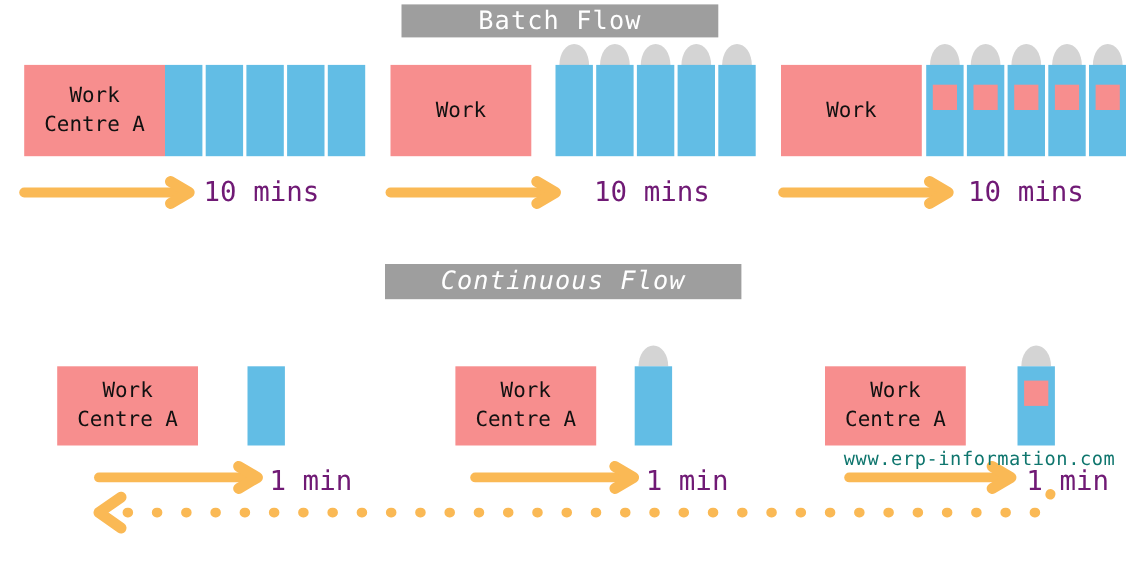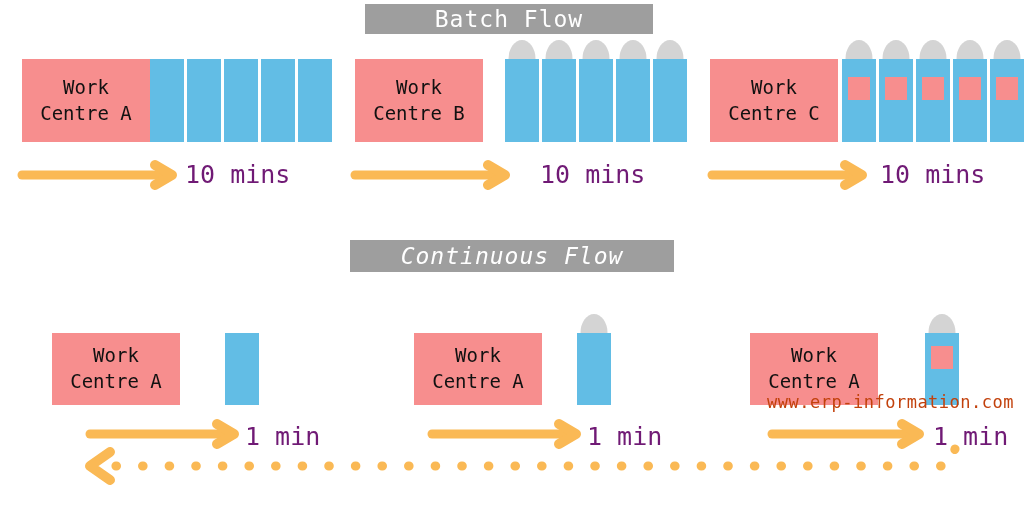--- a/index.html
+++ b/index.html
@@ -96,24 +96,24 @@
     left: 0; top: 0;
     width: 1024px;
     height: 512px;
     pointer-events: none;
   }
 
   
   #watermark {
     position: absolute;
     right: 10px;
-    bottom: 16px;
+    bottom: 0;
     font-family: "DejaVu Sans Mono", "Liberation Mono", monospace;
     font-size: 17px;
-    color: #c2410c;
+    color: #0f766e;
     letter-spacing: 0.5px;
     white-space: nowrap;
   }
 </style>
 </head>
 <body>
 
 <div id="stage">
 
   <div class="banner" id="banner-batch">Batch Flow</div>
@@ -136,21 +136,20 @@
         <div class="body" style="height:83px;"></div>
       </div>
     <div class="bottle" style="left:148px; width:34px; height:83px;">
         <div class="body" style="height:83px;"></div>
       </div>
   </div>
   <div class="time-text" style="left:185px; top:160px;">10 mins</div>
 
   <div class="wc-box" style="left:355px; top:59px; width:128px; height:83px;">
     <span>Work</span>
-    <span>Centre B</span>
   </div>
   <div class="bottle-group" style="left:505px; top:42px; width:182px; height:100px;">
     <div class="bottle" style="left:0px;   width:34px; height:100px;">
       <div class="cap" style="width:27px; height:19px; bottom:83px;"></div>
       <div class="body" style="height:83px;"></div>
     </div>
     <div class="bottle" style="left:37px;  width:34px; height:100px;">
       <div class="cap" style="width:27px; height:19px; bottom:83px;"></div>
       <div class="body" style="height:83px;"></div>
     </div>
@@ -164,21 +163,20 @@
     </div>
     <div class="bottle" style="left:148px; width:34px; height:100px;">
       <div class="cap" style="width:27px; height:19px; bottom:83px;"></div>
       <div class="body" style="height:83px;"></div>
     </div>
   </div>
   <div class="time-text" style="left:540px; top:160px;">10 mins</div>
 
   <div class="wc-box" style="left:710px; top:59px; width:128px; height:83px;">
     <span>Work</span>
-    <span>Centre C</span>
   </div>
   <div class="bottle-group" style="left:842px; top:42px; width:182px; height:100px;">
     <div class="bottle" style="left:0px;   width:34px; height:100px;">
       <div class="cap" style="width:27px; height:19px; bottom:83px;"></div>
       <div class="body" style="height:83px;"></div>
       <div class="label" style="width:22px; height:23px; bottom:42px;"></div>
     </div>
     <div class="bottle" style="left:37px;  width:34px; height:100px;">
       <div class="cap" style="width:27px; height:19px; bottom:83px;"></div>
       <div class="body" style="height:83px;"></div>

